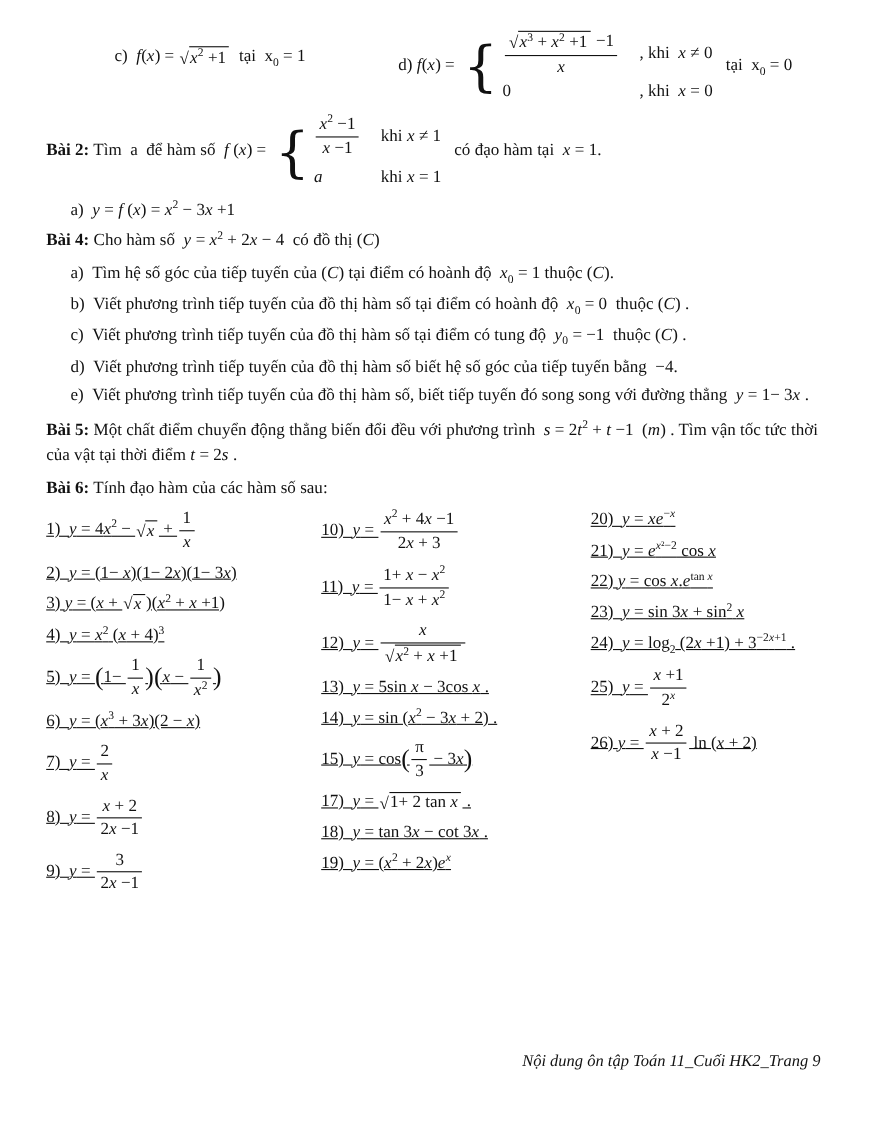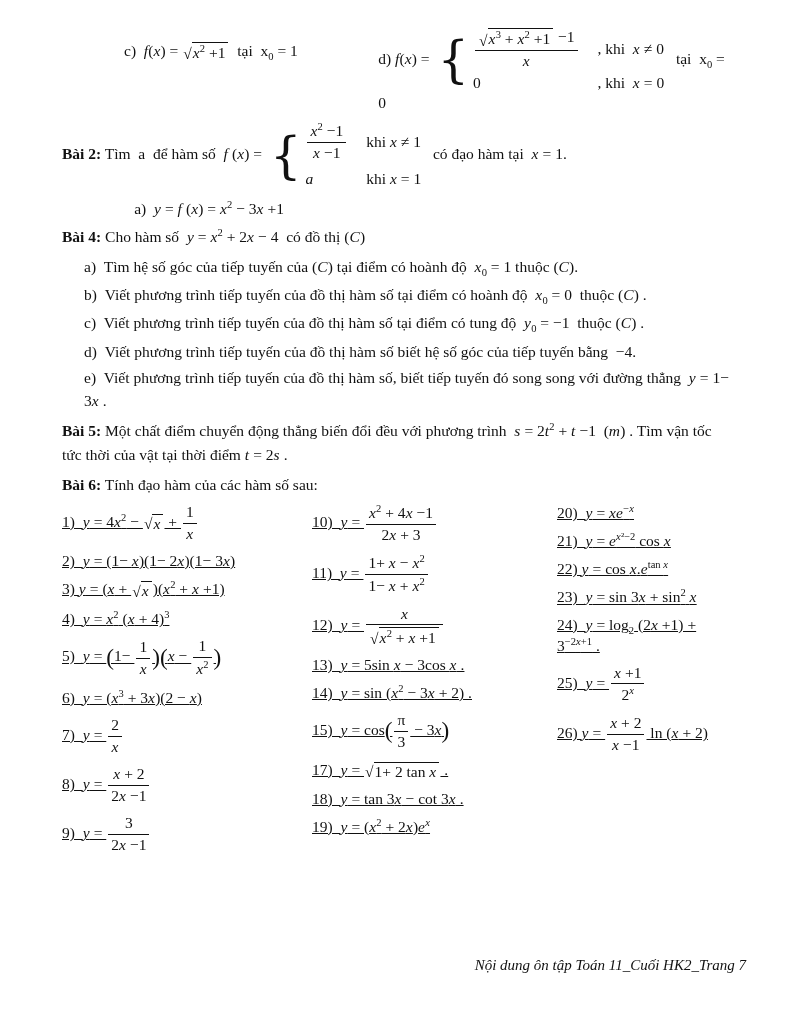--- a/index.html
+++ b/index.html
@@ -1,21 +1,21 @@
 <!DOCTYPE html>
 <html><head>
 <meta charset="utf-8">
 <style>
   html, body { margin: 0; padding: 0; }
   body {
     width: 792px; height: 1024px; background: #ffffff; color: #111;
     font-family: "Liberation Serif", "DejaVu Serif", serif;
     font-size: 15.5px; position: relative; overflow: hidden;
   }
-  .page { padding: 26px 62px 0; }
+  .page { padding: 26px 42px 0; }
   sup { font-size: 0.68em; }
   sub { font-size: 0.68em; }
   i { letter-spacing: 0.2px; }
   
   .fr { display: inline-flex; flex-direction: column; text-align: center; vertical-align: middle; margin: 0 2px; line-height: 1.2; }
   .fr > .nu { border-bottom: 1px solid #111; padding: 0 3px 1px; }
   .fr > .de { padding: 1px 3px 0; }
   
   .sq { display: inline-flex; vertical-align: middle; white-space: nowrap; margin: 0 1px; }
   .sq > .rs { align-self: flex-end; line-height: 1.05; font-style: normal; }
@@ -23,21 +23,21 @@
   
   .cases { display: inline-flex; align-items: center; vertical-align: middle; margin: 2px 4px; }
   .cases > .brace { font-size: 320%; line-height: 0.85; margin-right: 4px; font-family: "DejaVu Serif", serif; }
   .cases > .rows { display: grid; grid-template-columns: max-content max-content; column-gap: 18px; row-gap: 4px; align-items: center; justify-items: start; }
   
   .bp { font-size: 150%; vertical-align: middle; line-height: 1; }
   
   .intro-row { display: flex; align-items: flex-start; padding-left: 62px; column-gap: 48px; }
   .intro-c { width: 210px; padding-top: 16px; }
   .para { margin: 7px 0; line-height: 1.5; }
-  .row3 { display: flex; padding-left: 22px; margin: 2px 0 6px; text-align: right; }
+  .row3 { display: flex; padding-left: 22px; margin: 2px 0 6px; }
   .row3 > .ex-item { width: 200px; }
   .list4 { padding-left: 22px; }
   .list4 > .ex-item { margin: 4px 0; line-height: 1.45; }
   .cols { display: flex; margin-top: 2px; text-decoration: underline; }
   .col1 { width: 250px; }
   .col2 { width: 245px; }
   .col3 { flex: 1; }
   .col > .ex-item { margin-bottom: 9px; }
   .footer { position: absolute; right: 46px; bottom: 50px; font-style: italic; font-size: 15px; }
 </style>
@@ -174,13 +174,13 @@
           </span></div>
         <div class="ex-item">26) <i>y</i> = <span class="fr">
             <span class="nu"><i>x</i> + 2</span>
             <span class="de"><i>x</i> −1</span>
           </span> ln (<i>x</i> + 2)</div>
       </div>
   </div>
 
 </div>
 
-<div class="footer">Nội dung ôn tập Toán 11_Cuối HK2_Trang 7</div>
+<div class="footer">Nội dung ôn tập Toán 11_Cuối HK2_Trang 9</div>
 
 </body></html>

